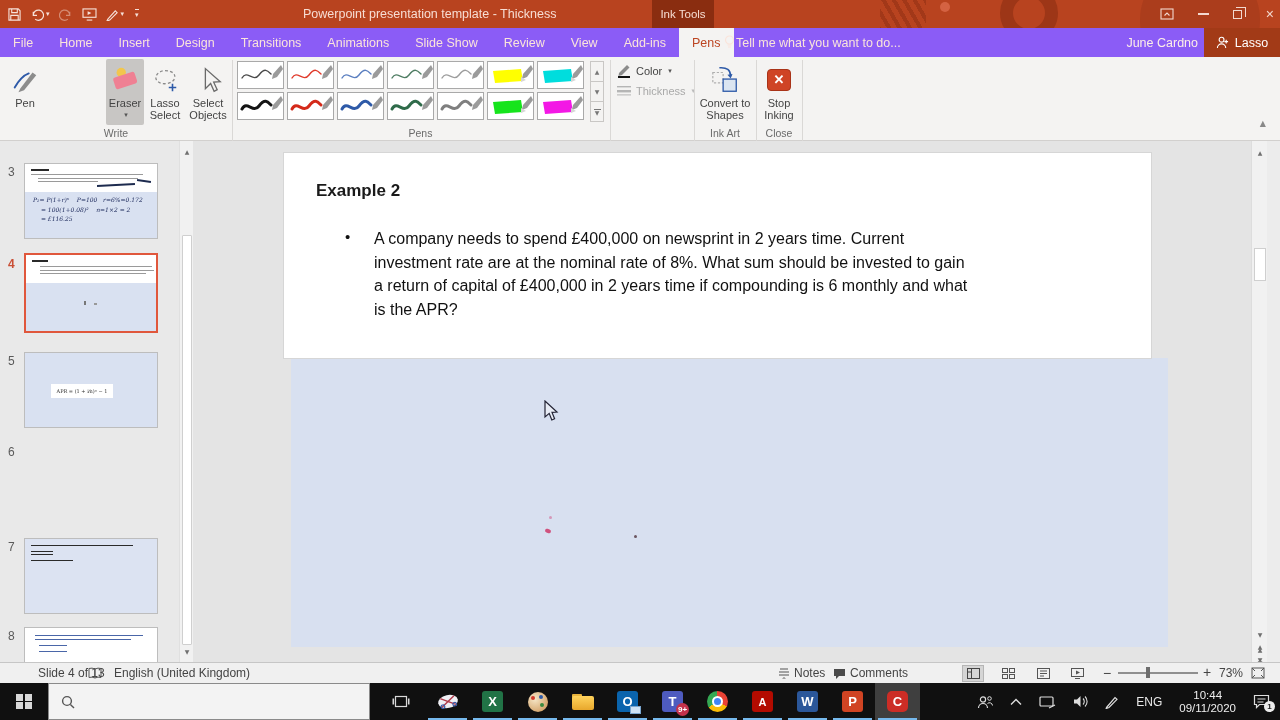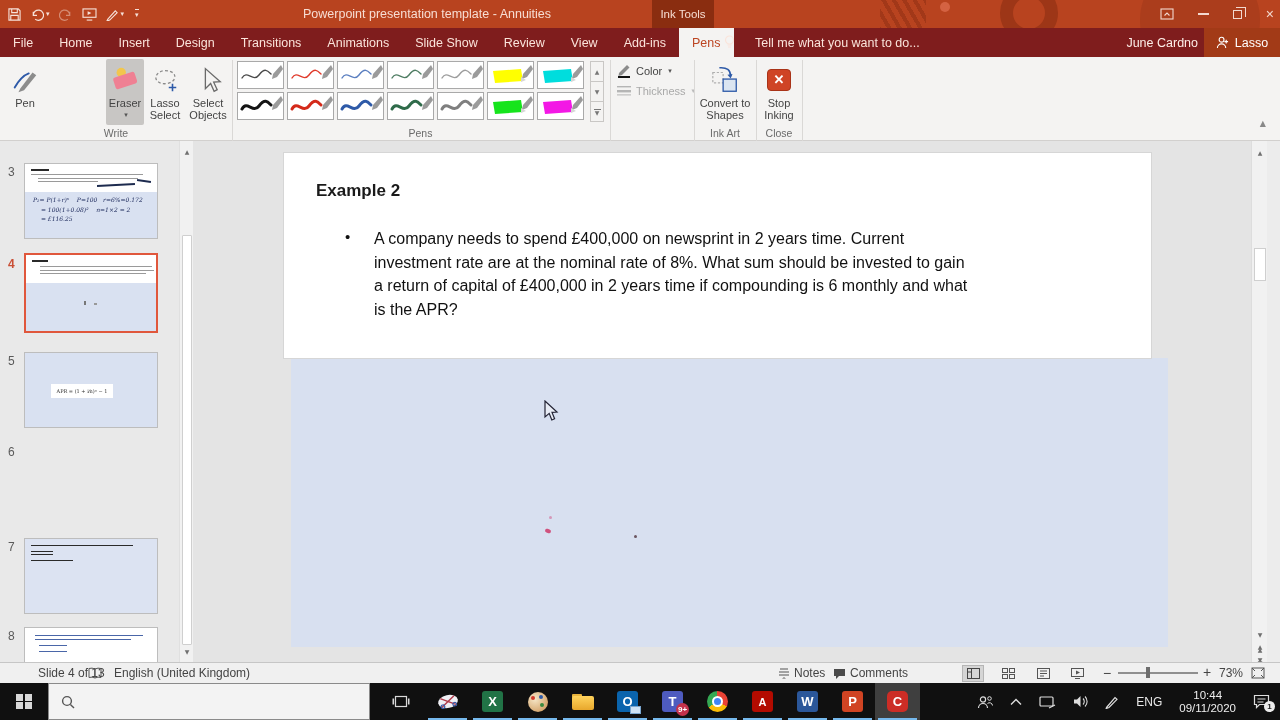--- a/index.html
+++ b/index.html
@@ -21,25 +21,25 @@
   .dim{opacity:.45}
   #win-title{position:absolute;left:303px;top:7px;font-size:12.5px;color:#f7ddd3;z-index:3}
   #ink-tools-hdr{position:absolute;left:652px;top:0;width:62px;height:28px;background:#8a2d10;color:#f6ddd2;font-size:11.5px;display:flex;align-items:center;justify-content:center;z-index:3}
   #winctl{position:absolute;right:6px;top:0;height:28px;display:flex;align-items:center;gap:24px;z-index:3;color:#f3d9cf}
   .minbar{width:11px;height:2px;background:#f3d9cf}
   .restore{width:9px;height:9px;border:1px solid #f3d9cf;position:relative}
   .restore:before{content:"";position:absolute;left:2px;top:-4px;width:9px;height:9px;border:1px solid #f3d9cf;border-left:none;border-bottom:none}
   .closex{font-size:14px;line-height:14px}
 
   
-  #tabrow{position:absolute;left:0;top:28px;width:1280px;height:29px;background:#7f1d1d}
+  #tabrow{position:absolute;left:0;top:28px;width:1280px;height:29px;background:#8b5cf6}
   #tab-strip{position:absolute;left:0;top:0;height:29px;display:flex}
   .tab{padding:0 13px;height:29px;display:flex;align-items:center;font-size:12.5px;color:#fbe4db;cursor:default}
   .tab.active{background:#f4f3f2;color:#bc4522}
-  #tellme{position:absolute;left:724px;top:0;height:29px;display:flex;align-items:center;gap:20px;color:#fae4db;font-size:12.5px}
+  #tellme{position:absolute;left:724px;top:0;height:29px;display:flex;align-items:center;gap:1px;color:#fae4db;font-size:12.5px}
   #username{position:absolute;right:82px;top:0;height:29px;display:flex;align-items:center;color:#fdeee8;font-size:12.5px}
   #share{position:absolute;right:0;top:0;width:76px;height:29px;background:#a23a17;display:flex;align-items:center;justify-content:center;gap:6px;color:#fff;font-size:12.5px}
 
   
   #ribbon{position:absolute;left:0;top:57px;width:1280px;height:84px;background:#f4f3f2;border-bottom:1px solid #d2d0ce}
   .vsep{position:absolute;top:3px;height:118px;width:1px;background:#dad8d6}
   .grplabel{position:absolute;top:70px;font-size:10.5px;color:#6b6b6b;text-align:center}
   .bigbtn{position:absolute;top:2px;width:38px;height:66px;display:flex;flex-direction:column;align-items:center;padding-top:4px;font-size:11px;color:#444;text-align:center;line-height:12px}
   .bigbtn .ic{height:34px;display:flex;align-items:center}
   #btn-eraser{background:#c8c6c4;border-radius:2px}
@@ -130,21 +130,21 @@
     <span class="qbtn">
         <svg width="13" height="13" viewBox="0 0 14 14">
           <path d="M2 12 L10 3 l2 2 -8 8 -3 1 z" fill="none" stroke="#f6e2da" stroke-width="1.2"></path>
         </svg>
         <span class="caret">▾</span>
       </span>
     <span class="qbtn">
         <span style="border-top:1.5px solid #f6e2da;padding-top:1px" class="caret">▾</span>
       </span>
   </div>
-  <div id="win-title">Powerpoint presentation template - Annuities</div>
+  <div id="win-title">Powerpoint presentation template - Thickness</div>
   <div id="ink-tools-hdr">Ink Tools</div>
   <div id="winctl">
     <span class="trayicon">
         <svg width="14" height="12" viewBox="0 0 14 12">
           <rect x="1" y="1" width="12" height="10" fill="none" stroke="#f3d9cf" stroke-width="1.1"></rect>
           <path d="M4.5 7.5 L7 5 l2.5 2.5" fill="none" stroke="#f3d9cf" stroke-width="1.1"></path>
         </svg>
       </span>
     <span class="minbar"></span>
     <span class="restore"></span>

